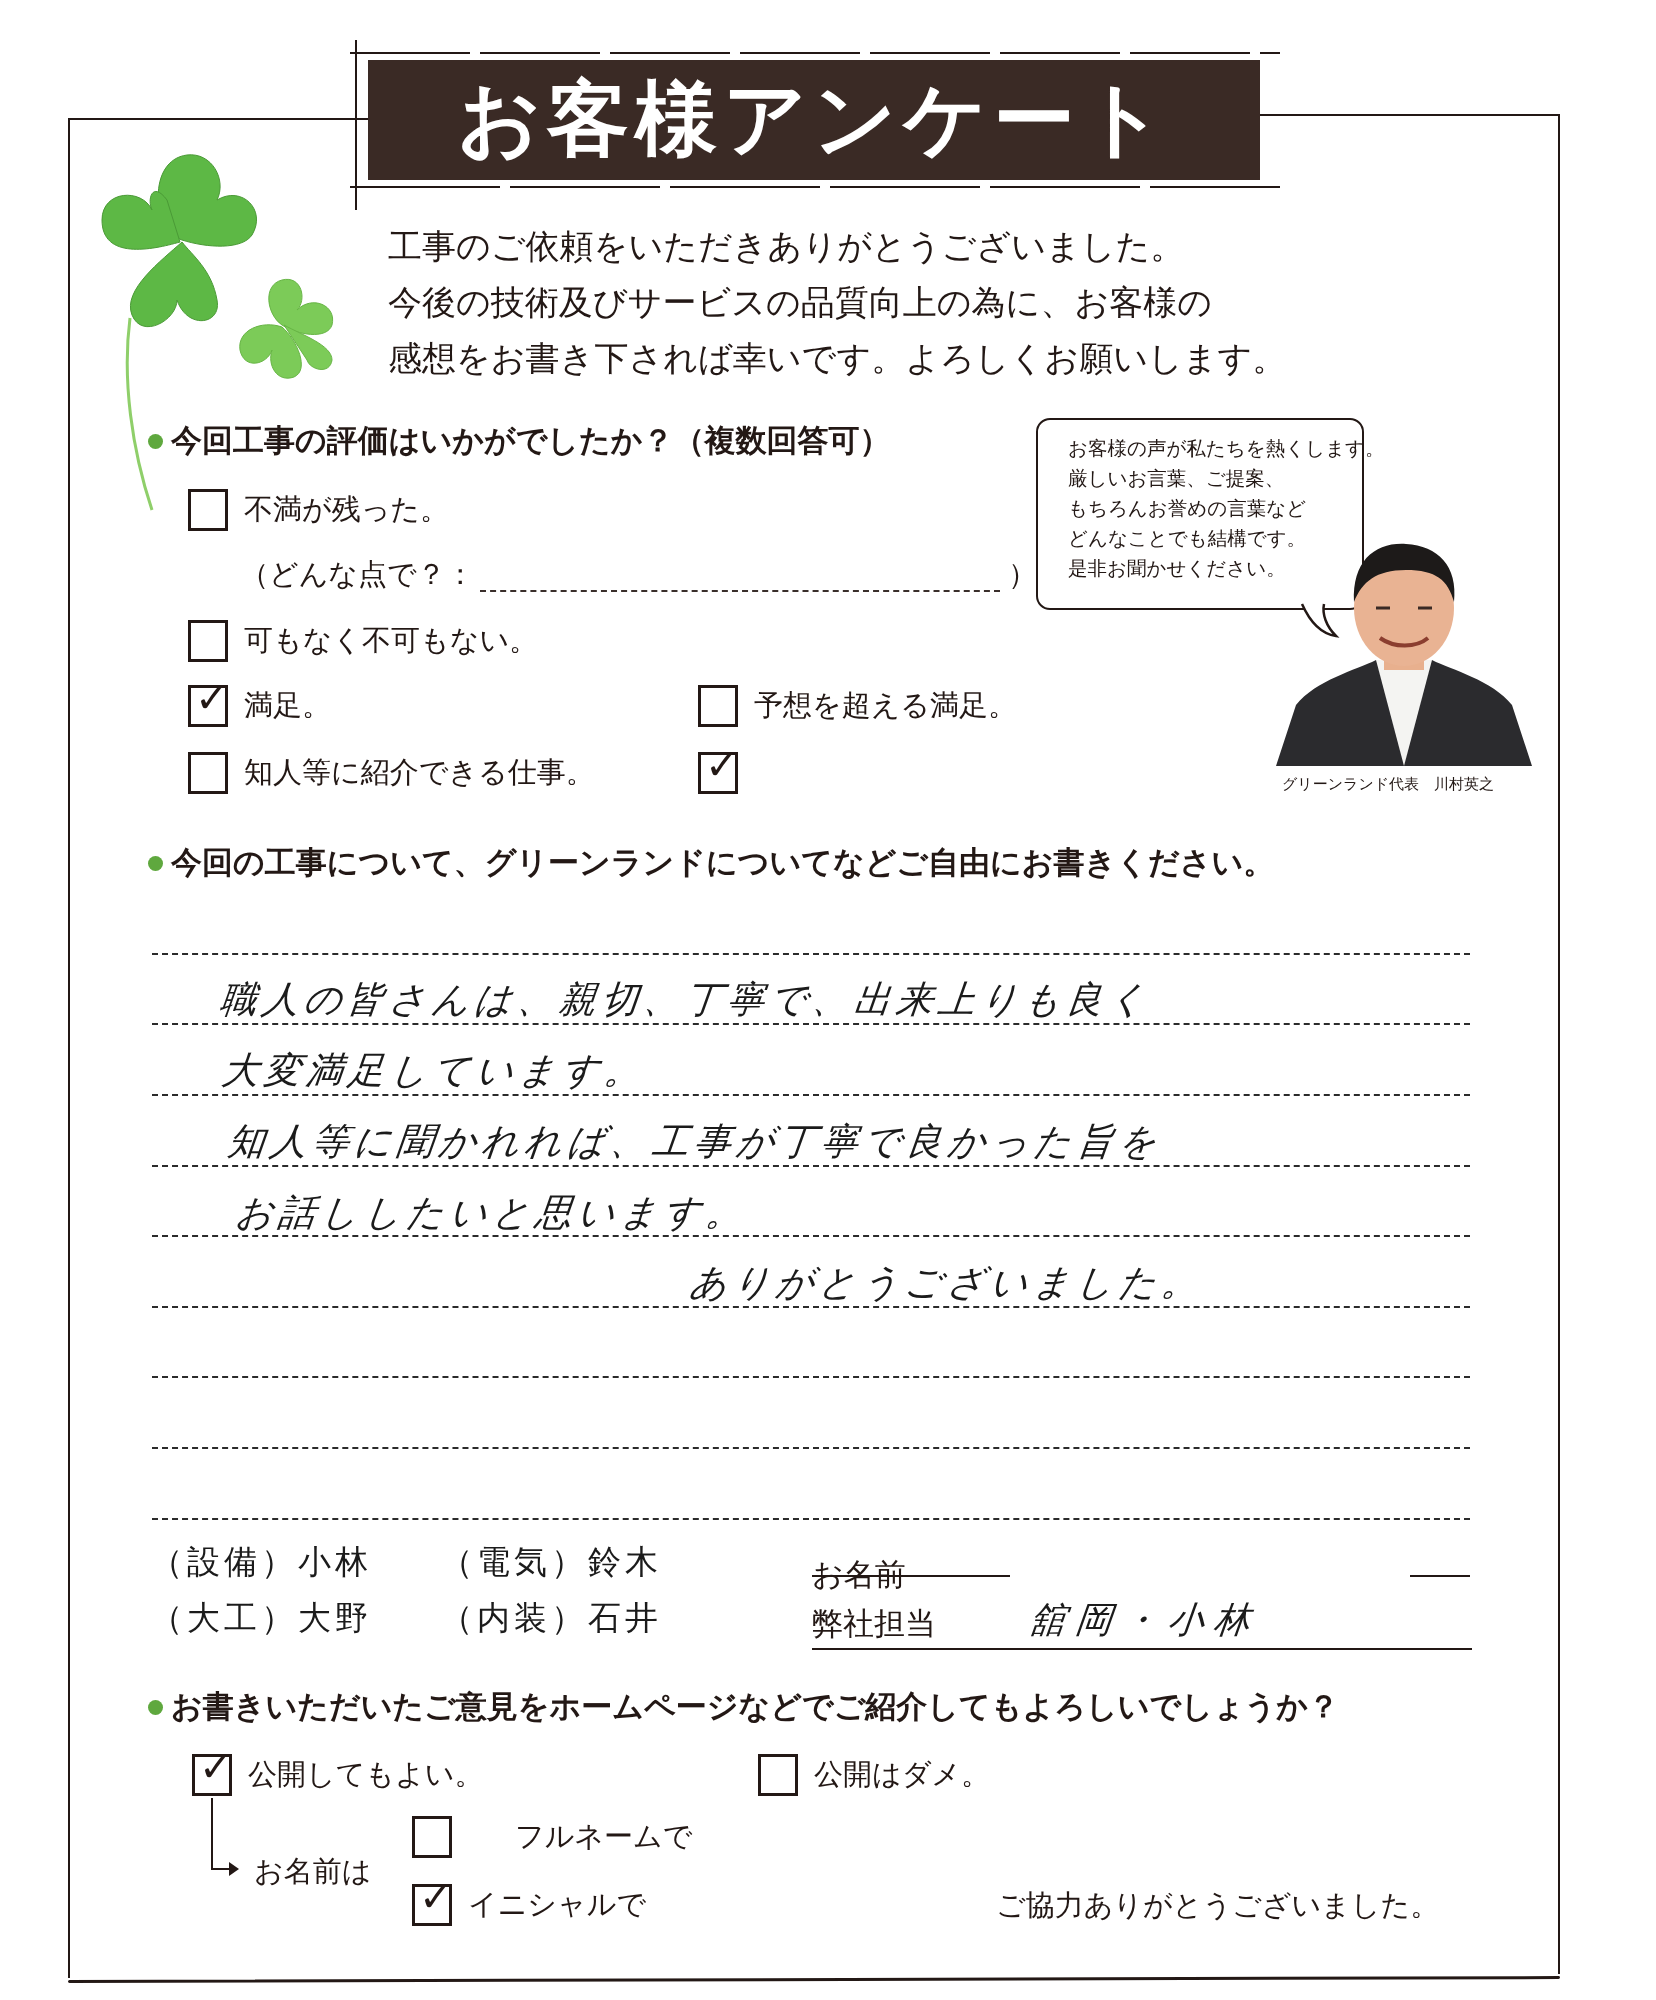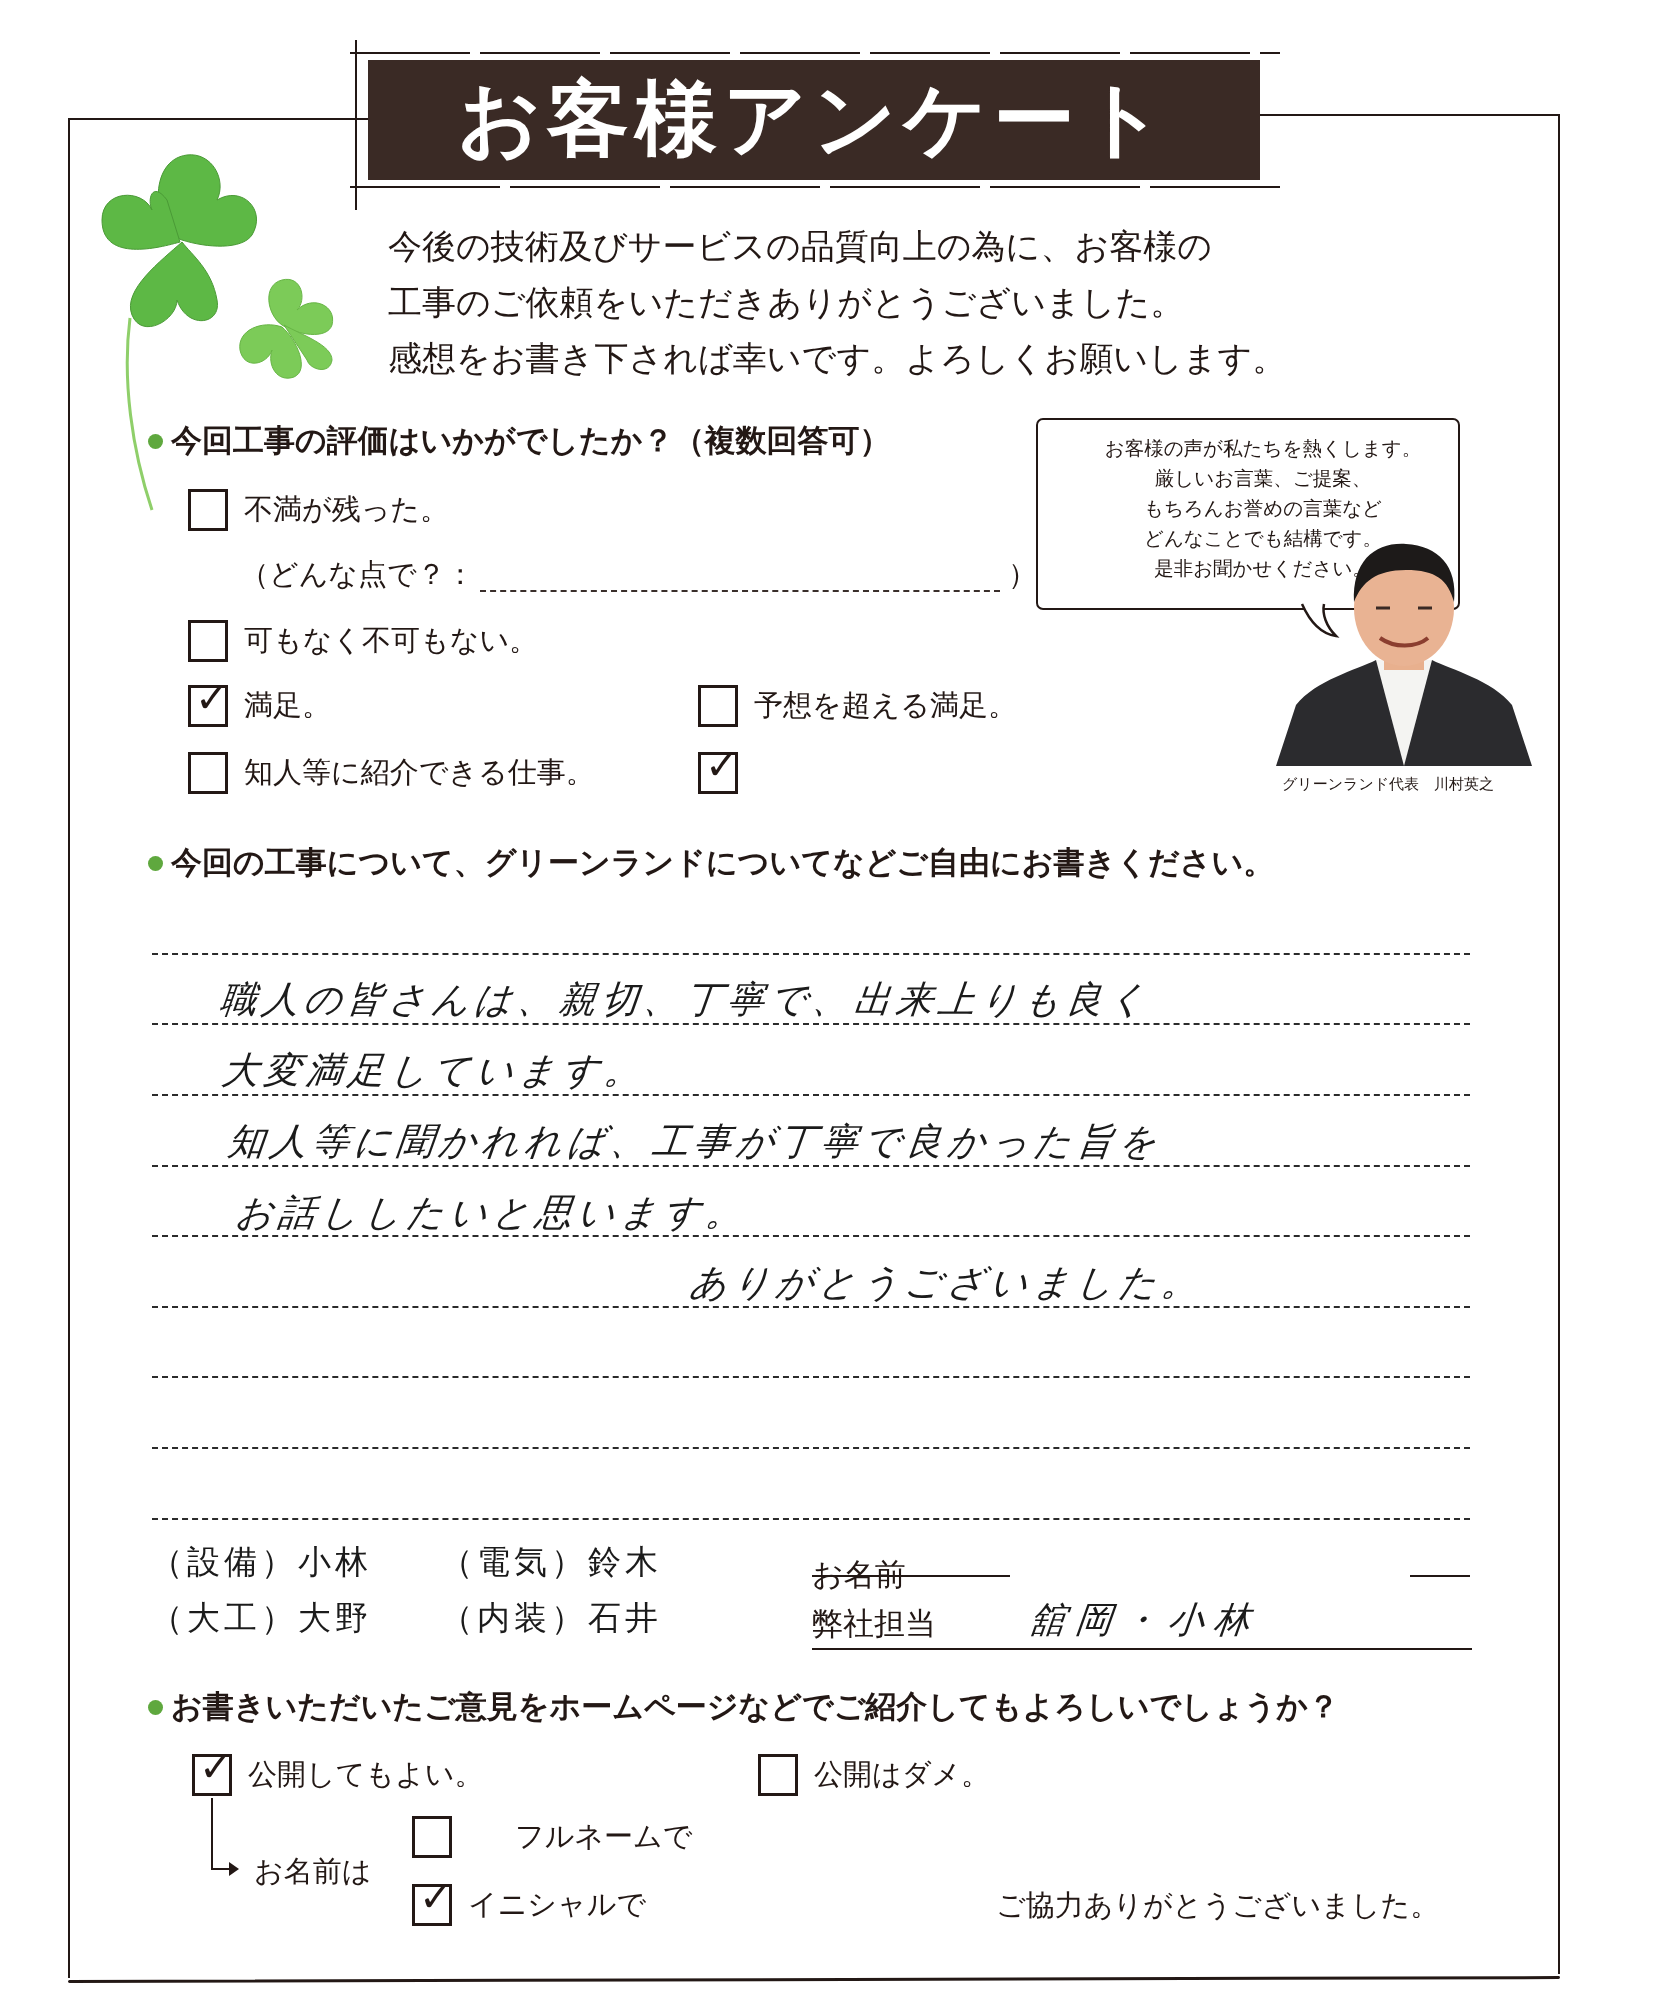--- a/index.html
+++ b/index.html
@@ -34,21 +34,21 @@
     .bullet { width: 15px; height: 15px; border-radius: 50%; background: #5fa83e; margin-right: 8px; display: inline-block; }
 
     
     .cb-row { display: flex; align-items: center; font-size: 29px; white-space: nowrap; }
     .cb { width: 40px; height: 42px; border: 3px solid #231815; box-sizing: border-box; position: relative; margin-right: 16px; background: #fff; }
     .cb .check { position: absolute; left: 4px; top: -10px; font-size: 40px; font-weight: normal; line-height: 1; color: #231815; font-family: "DejaVu Sans", sans-serif; }
 
     .dotted { border-bottom: 2px dashed #3a2e2b; }
 
     
-    .bubble { left: 1036px; top: 418px; width: 424px; height: 192px; border: 2.5px solid #231815; border-radius: 7px; box-sizing: border-box; background: #fff; padding: 14px 0 0 30px; text-align: center; }
+    .bubble { left: 1036px; top: 418px; width: 328px; height: 192px; border: 2.5px solid #231815; border-radius: 14px; box-sizing: border-box; background: #fff; padding: 14px 0 0 30px; }
     .bubble-line { font-size: 19.5px; line-height: 30px; white-space: nowrap; }
     .bubble-tail { left: 1300px; top: 602px; width: 40px; height: 38px; }
 
     
     .portrait { left: 1276px; top: 530px; width: 256px; height: 236px; }
     .caption { left: 1282px; top: 775px; font-size: 15px; white-space: nowrap; }
 
     
     .hw-line { position: absolute; left: 152px; width: 1318px; height: 0; border-top: 2px dashed #2b2b2b; }
     .hw-text { position: absolute; font-family: "DejaVu Serif", serif; font-size: 37px; color: #1b1b1b; white-space: nowrap; letter-spacing: 5px; font-style: italic; transform: skewX(-6deg); }
@@ -83,22 +83,22 @@
 </svg>
 <svg class="clover" style="left:232px;top:275px;" width="110" height="110" viewBox="0 0 110 110">
   <g fill="#7ccb58" stroke="#67b545" stroke-width="1">
     <path d="M50 50 C 35 40, 30 10, 50 5 C 70 0, 75 25, 65 35 C 80 20, 105 30, 100 50 C 95 65, 65 60, 50 50 Z"></path>
     <path d="M50 52 C 30 45, 5 55, 8 75 C 12 95, 35 90, 40 75 C 35 90, 45 108, 62 102 C 78 95, 65 65, 50 52 Z"></path>
     <path d="M52 50 C 70 60, 100 70, 100 85 C 98 100, 78 95, 75 85 Z"></path>
   </g>
 </svg>
 
 <div class="abs intro">
+  <div class="intro-line">工事のご依頼をいただきありがとうございました。</div>
   <div class="intro-line">今後の技術及びサービスの品質向上の為に、お客様の</div>
-  <div class="intro-line">工事のご依頼をいただきありがとうございました。</div>
   <div class="intro-line">感想をお書き下されば幸いです。よろしくお願いします。</div>
 </div>
 
 <div class="abs section-heading" style="left:148px;top:420px;">
   <span class="bullet"></span>
   <span>今回工事の評価はいかがでしたか？（複数回答可）</span>
 </div>
 
 <div class="abs cb-row" style="left:188px;top:489px;">
   <div class="cb"></div>

